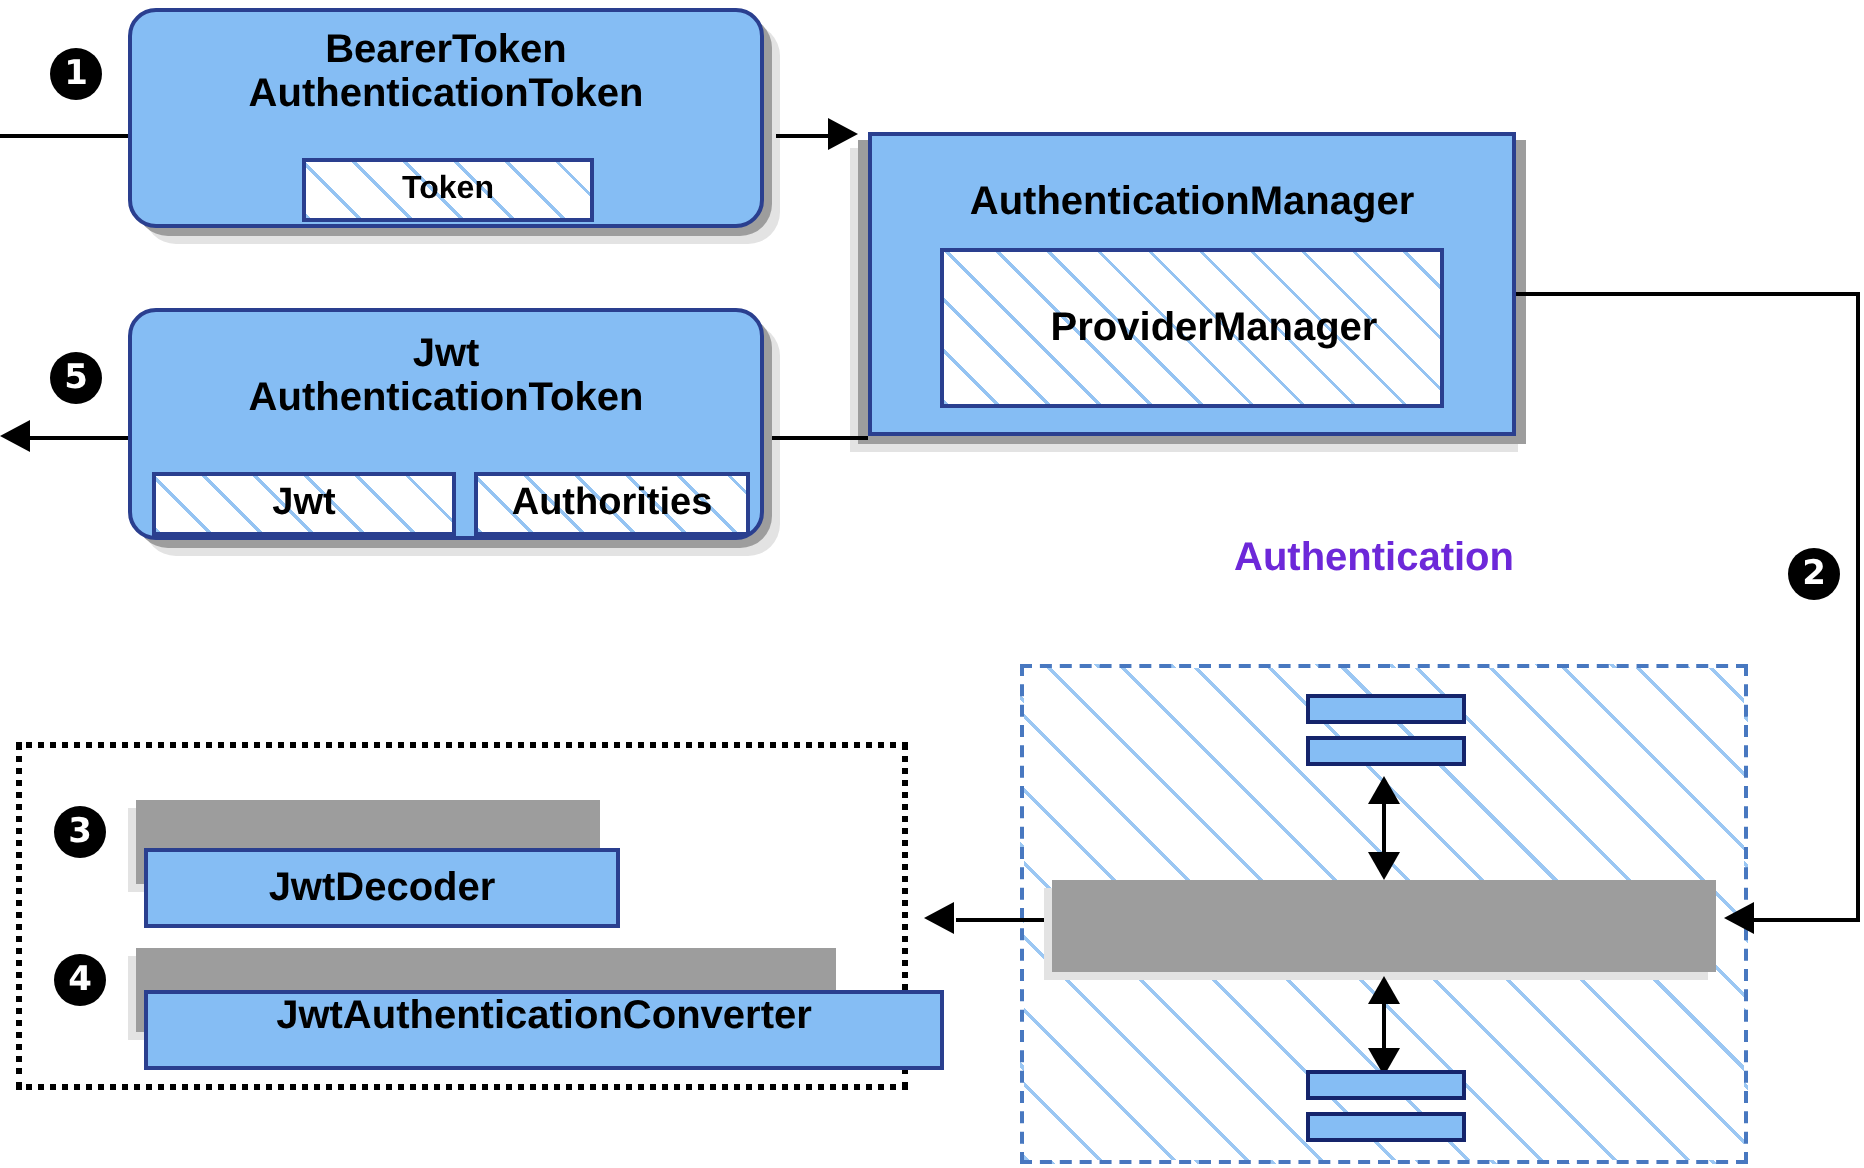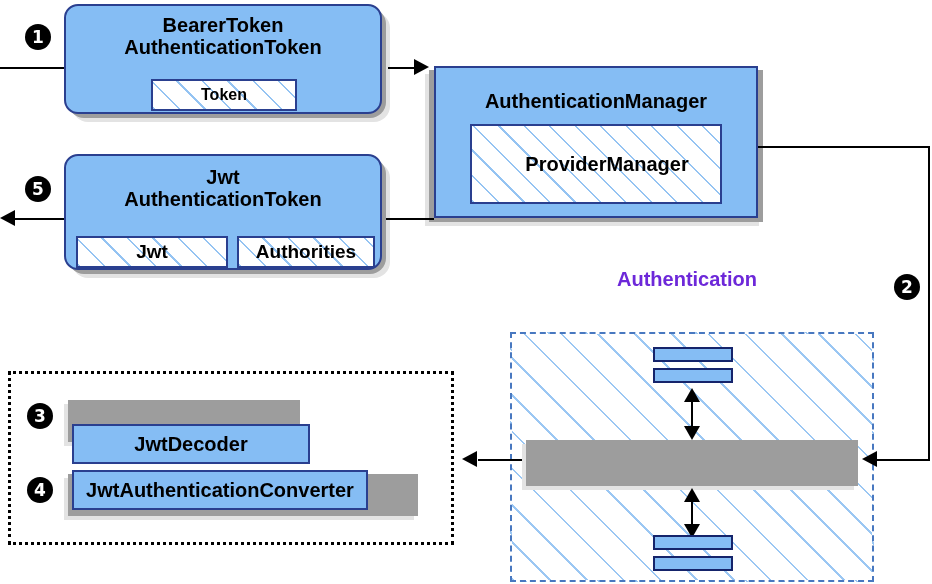--- a/index.html
+++ b/index.html
@@ -241,21 +241,21 @@
   <div class="shadow-dark" style="left:526px; top:440px; width:332px; height:46px;"></div>
 
   <div class="shadow-light" style="left:64px; top:404px; width:232px; height:42px;"></div>
   <div class="shadow-dark" style="left:68px; top:400px; width:232px; height:42px;"></div>
   <div class="card" style="left:72px; top:396px; width:238px; height:40px; display:flex; align-items:center; justify-content:center;margin-top:28px;">
     <span style="font-size:20px; font-weight:bold; color:#000;">JwtDecoder</span>
   </div>
 
   <div class="shadow-light" style="left:64px; top:478px; width:350px; height:42px;"></div>
   <div class="shadow-dark" style="left:68px; top:474px; width:350px; height:42px;"></div>
-  <div class="card" style="left:72px; top:470px; width:296px; height:40px; display:flex; align-items:center; justify-content:center;">
+  <div class="card" style="left:72px; top:495px; width:400px; height:40px; display:flex; align-items:flex-start; justify-content:center;">
     <span style="font-size:20px; font-weight:bold; color:#000;">JwtAuthenticationConverter</span>
   </div>
 
   <div class="marker" style="left:25px; top:24px;">1</div>
   <div class="marker" style="left:894px; top:274px;">2</div>
   <div class="marker" style="left:27px; top:403px;">3</div>
   <div class="marker" style="left:27px; top:477px;">4</div>
   <div class="marker" style="left:25px; top:176px;">5</div>
 
 </div>

